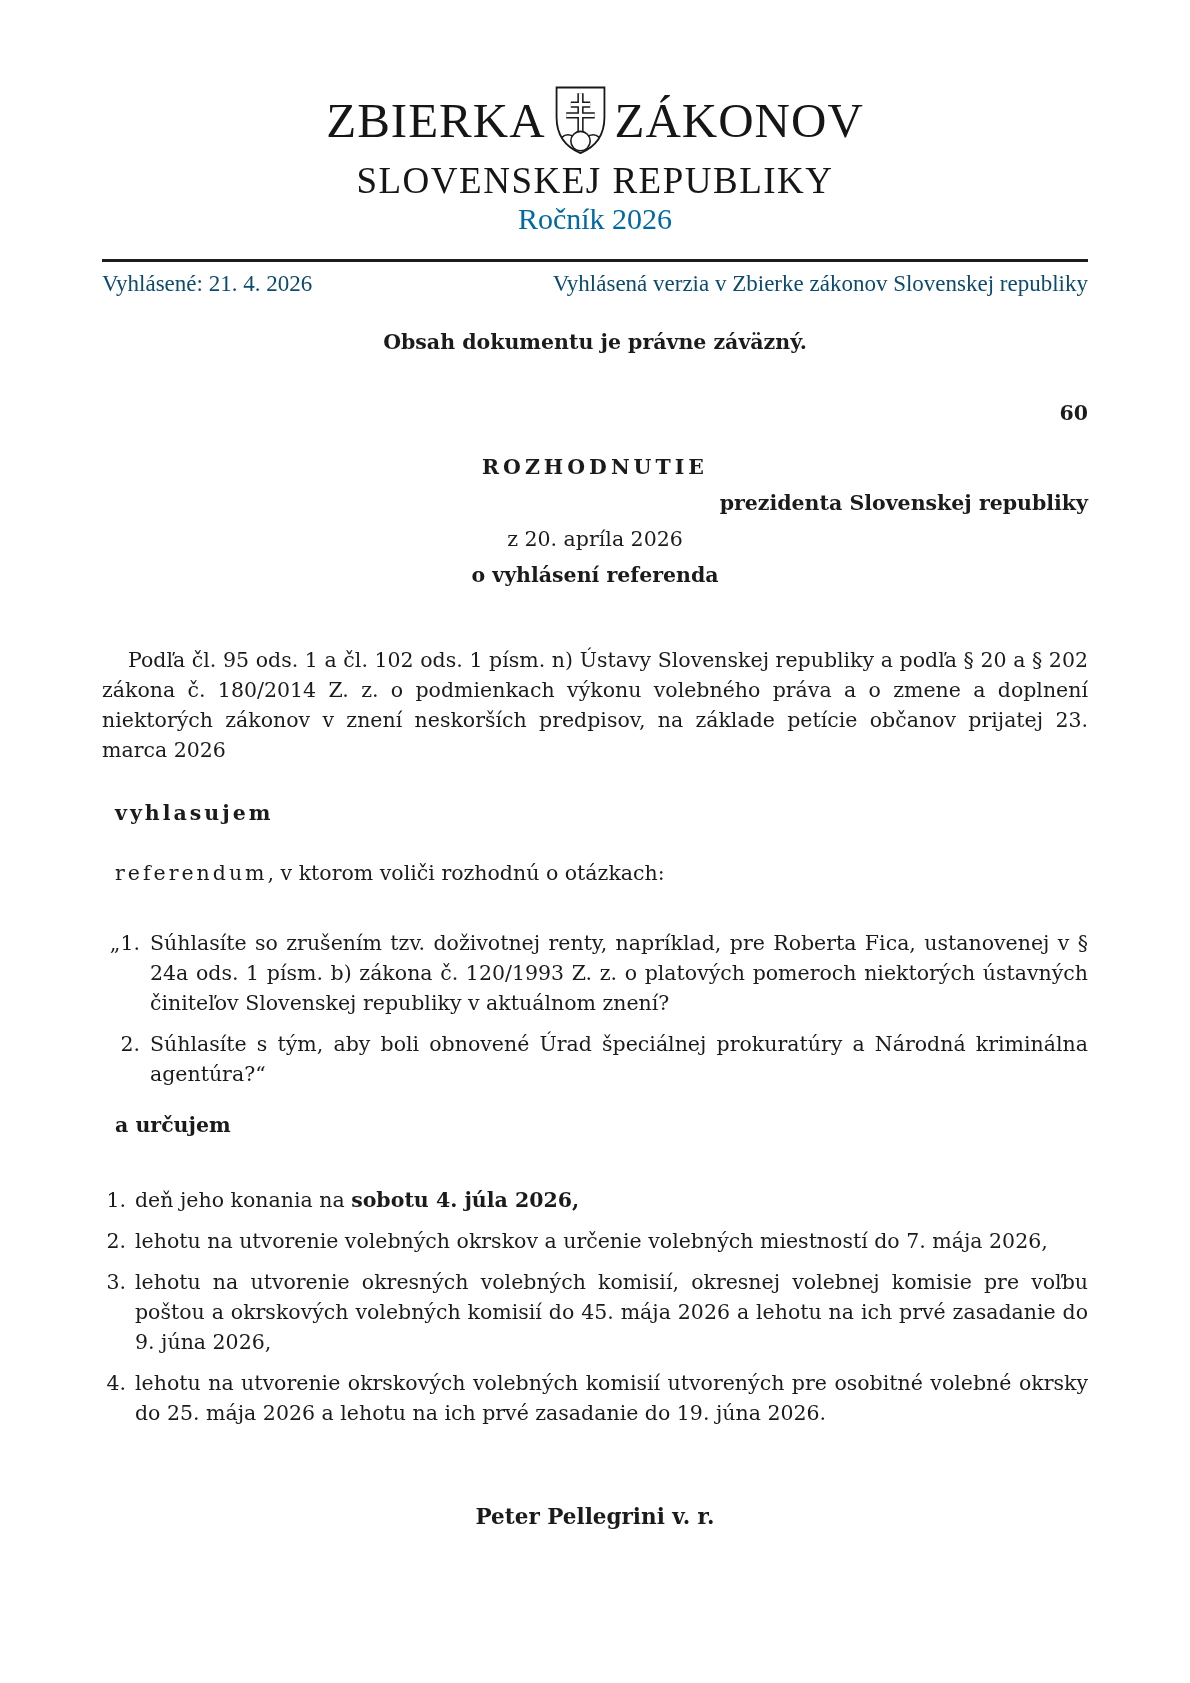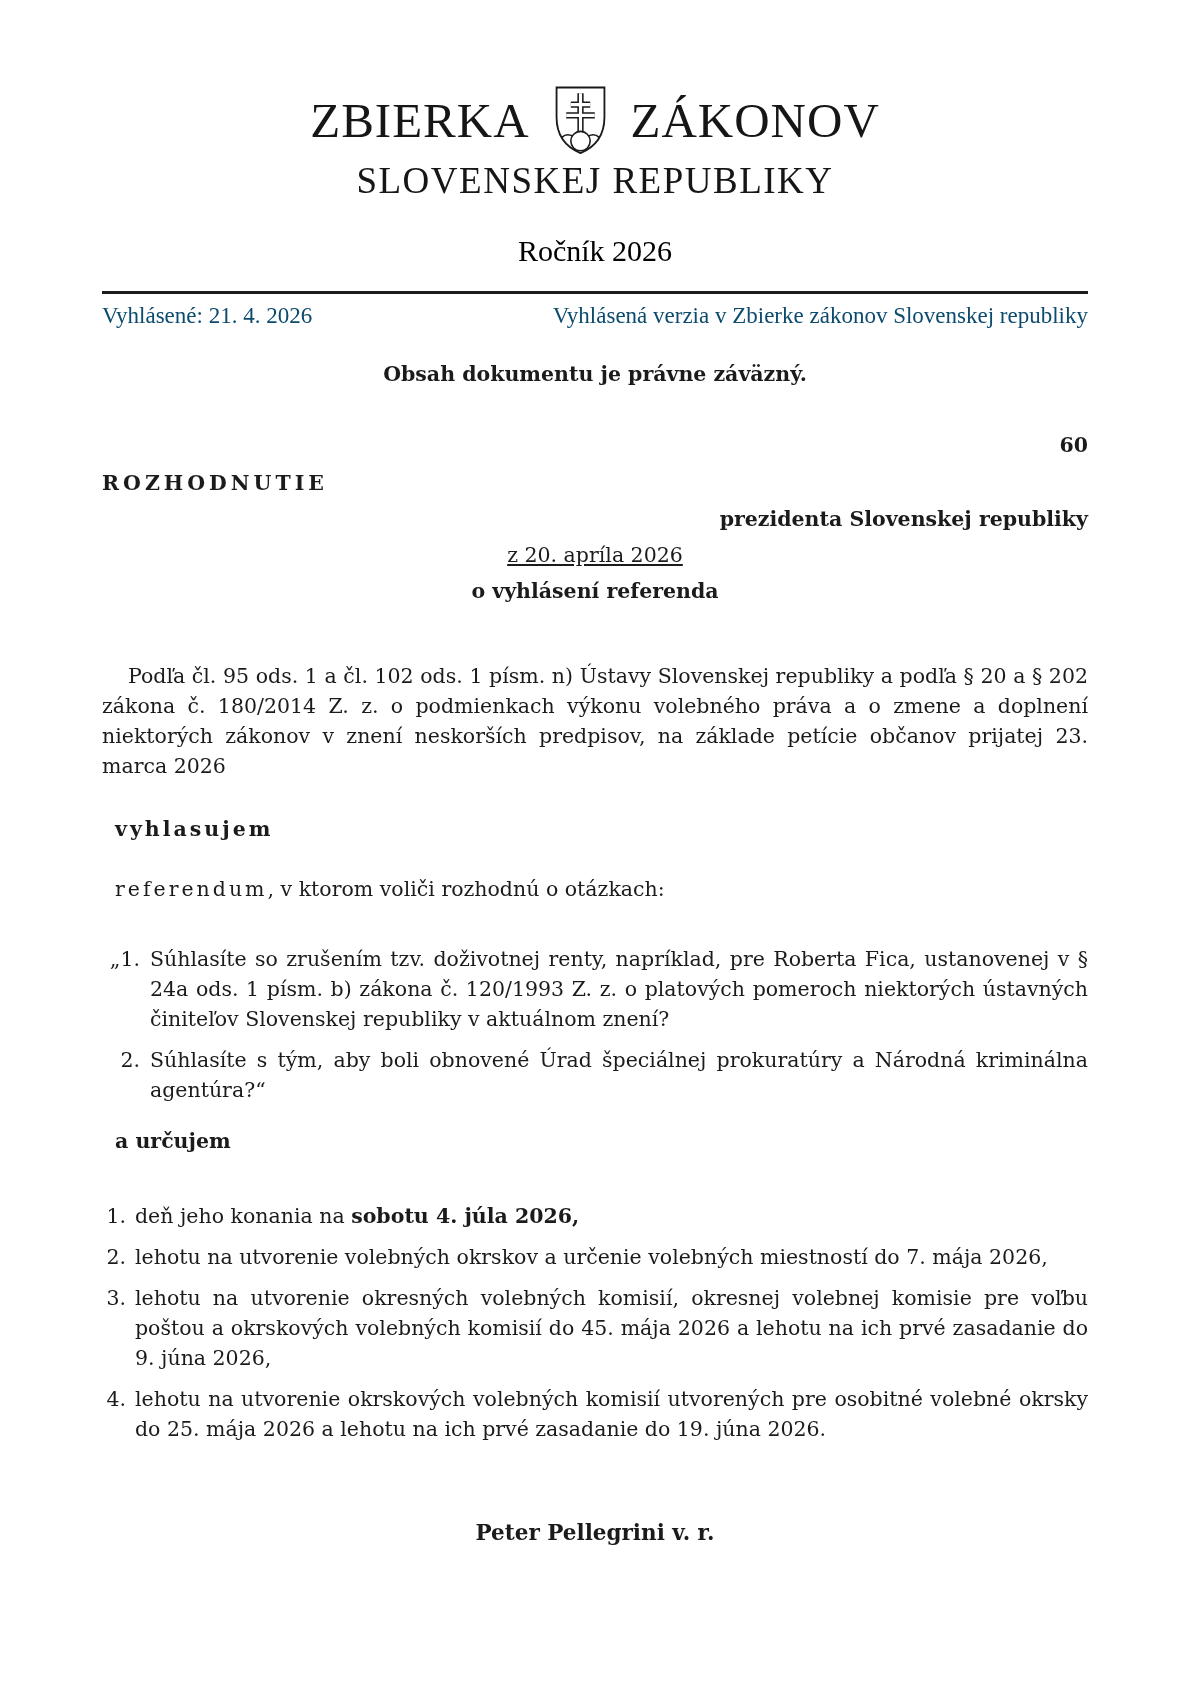--- a/index.html
+++ b/index.html
@@ -18,42 +18,41 @@
     overflow: hidden;
     background: #ffffff;
   }
 
   
   .masthead-row {
     margin-top: 84px;
     display: flex;
     justify-content: center;
     align-items: center;
-    gap: 22px;
+    gap: 6px;
     font-family: "Liberation Serif", serif;
     font-size: 49px;
     letter-spacing: 1px;
     line-height: 1;
     color: #161616;
   }
   .coat { width: 57px; height: 72px; display: block; }
   .masthead-sub {
     margin-top: 3px;
     text-align: center;
     font-family: "Liberation Serif", serif;
     font-size: 37px;
     letter-spacing: 1.5px;
     color: #161616;
   }
   .volume {
-    margin-top: 32px;
     text-align: center;
     font-family: "Liberation Serif", serif;
     font-size: 30px;
-    color: #000000;
+    color: #0369a1;
   }
   .rule {
     margin-top: 23px;
     border: none;
     border-top: 3px solid #1c1c1c;
     width: 100%;
   }
   .pub-row {
     margin-top: 9px;
     display: flex;
@@ -65,23 +64,23 @@
   }
   .notice {
     margin-top: 30px;
     text-align: center;
     font-size: 20.5px;
     font-weight: bold;
   }
 
   
   .act-number   { margin-top: 44px; text-align: right; font-size: 20.5px; font-weight: bold; }
-  .act-type     { margin-top: 14px; font-size: 20.5px; font-weight: bold; letter-spacing: 4px; }
+  .act-type     { margin-top: 30px; text-align: center; font-size: 20.5px; font-weight: bold; letter-spacing: 4px; }
   .act-issuer   { margin-top: 12px; text-align: right; font-size: 20.5px; font-weight: bold; }
-  .act-date     { margin-top: 12px; text-align: center; font-size: 20.5px; text-decoration: underline; }
+  .act-date     { margin-top: 12px; text-align: center; font-size: 20.5px; }
   .act-subject  { margin-top: 12px; text-align: center; font-size: 20.5px; font-weight: bold; }
 
   
   .body-text { font-size: 20.5px; line-height: 30px; }
   .preamble {
     margin-top: 58px;
     text-align: justify;
     text-indent: 26px;
   }
   .declare {

